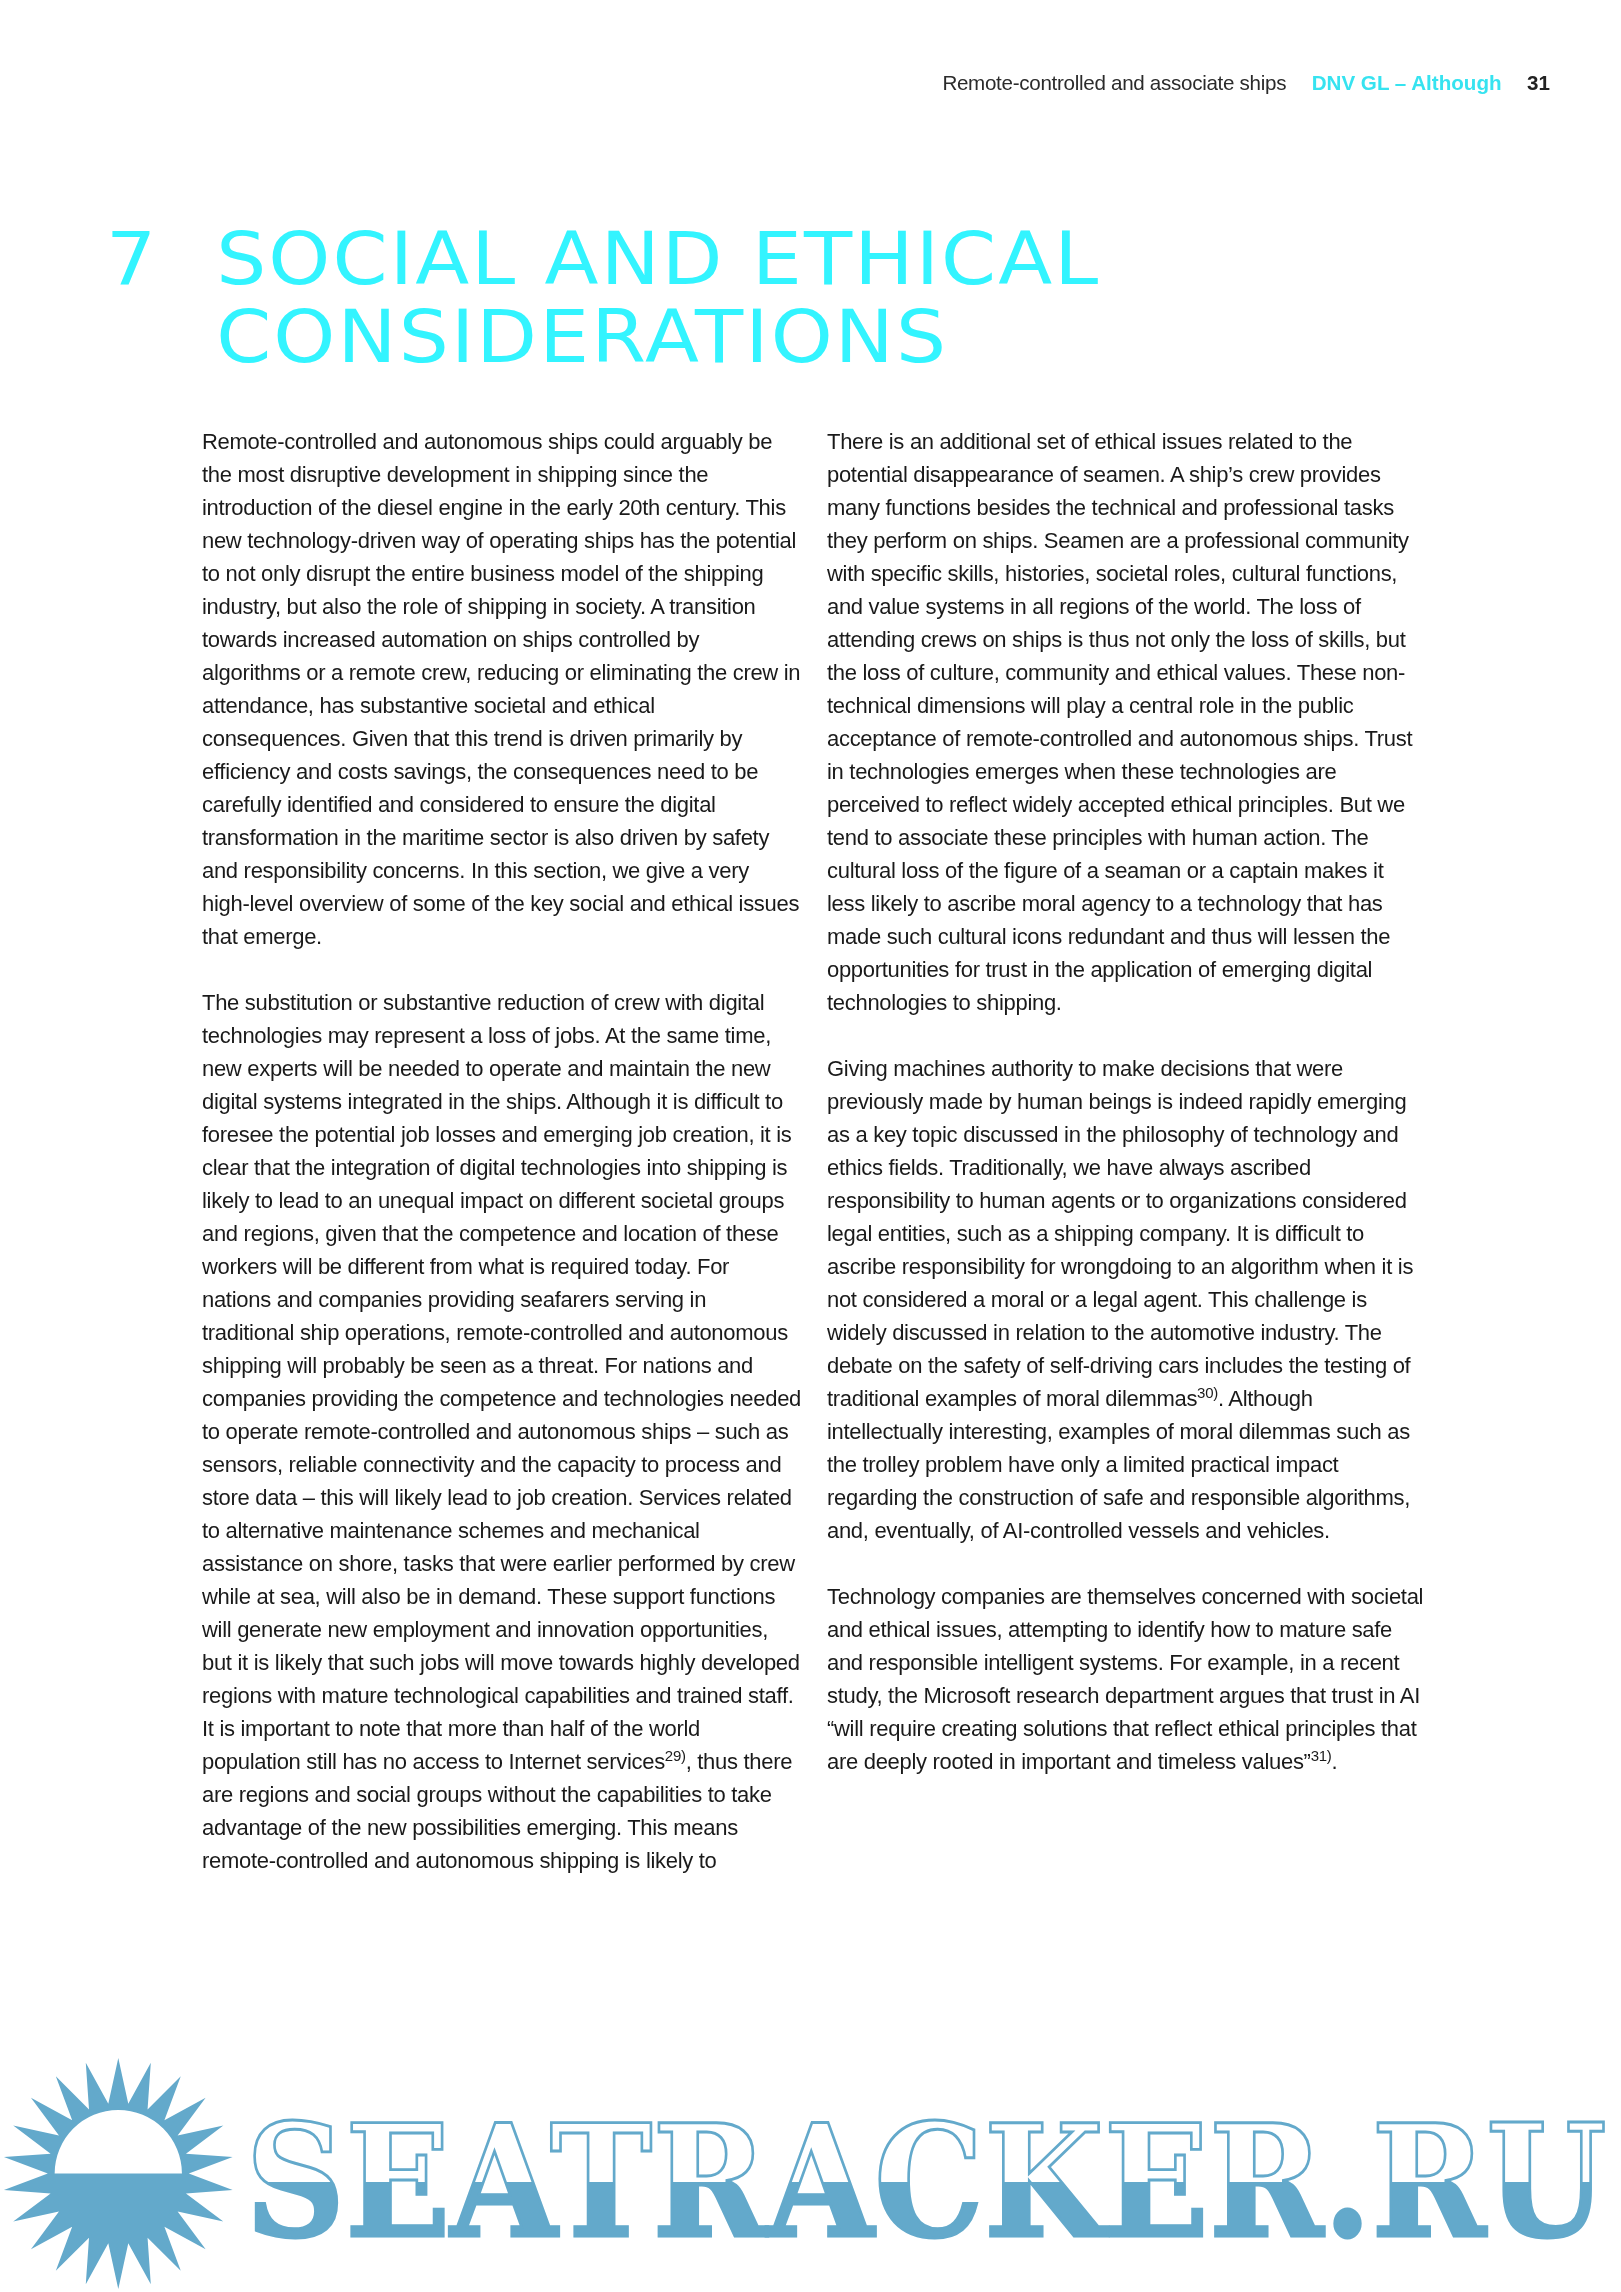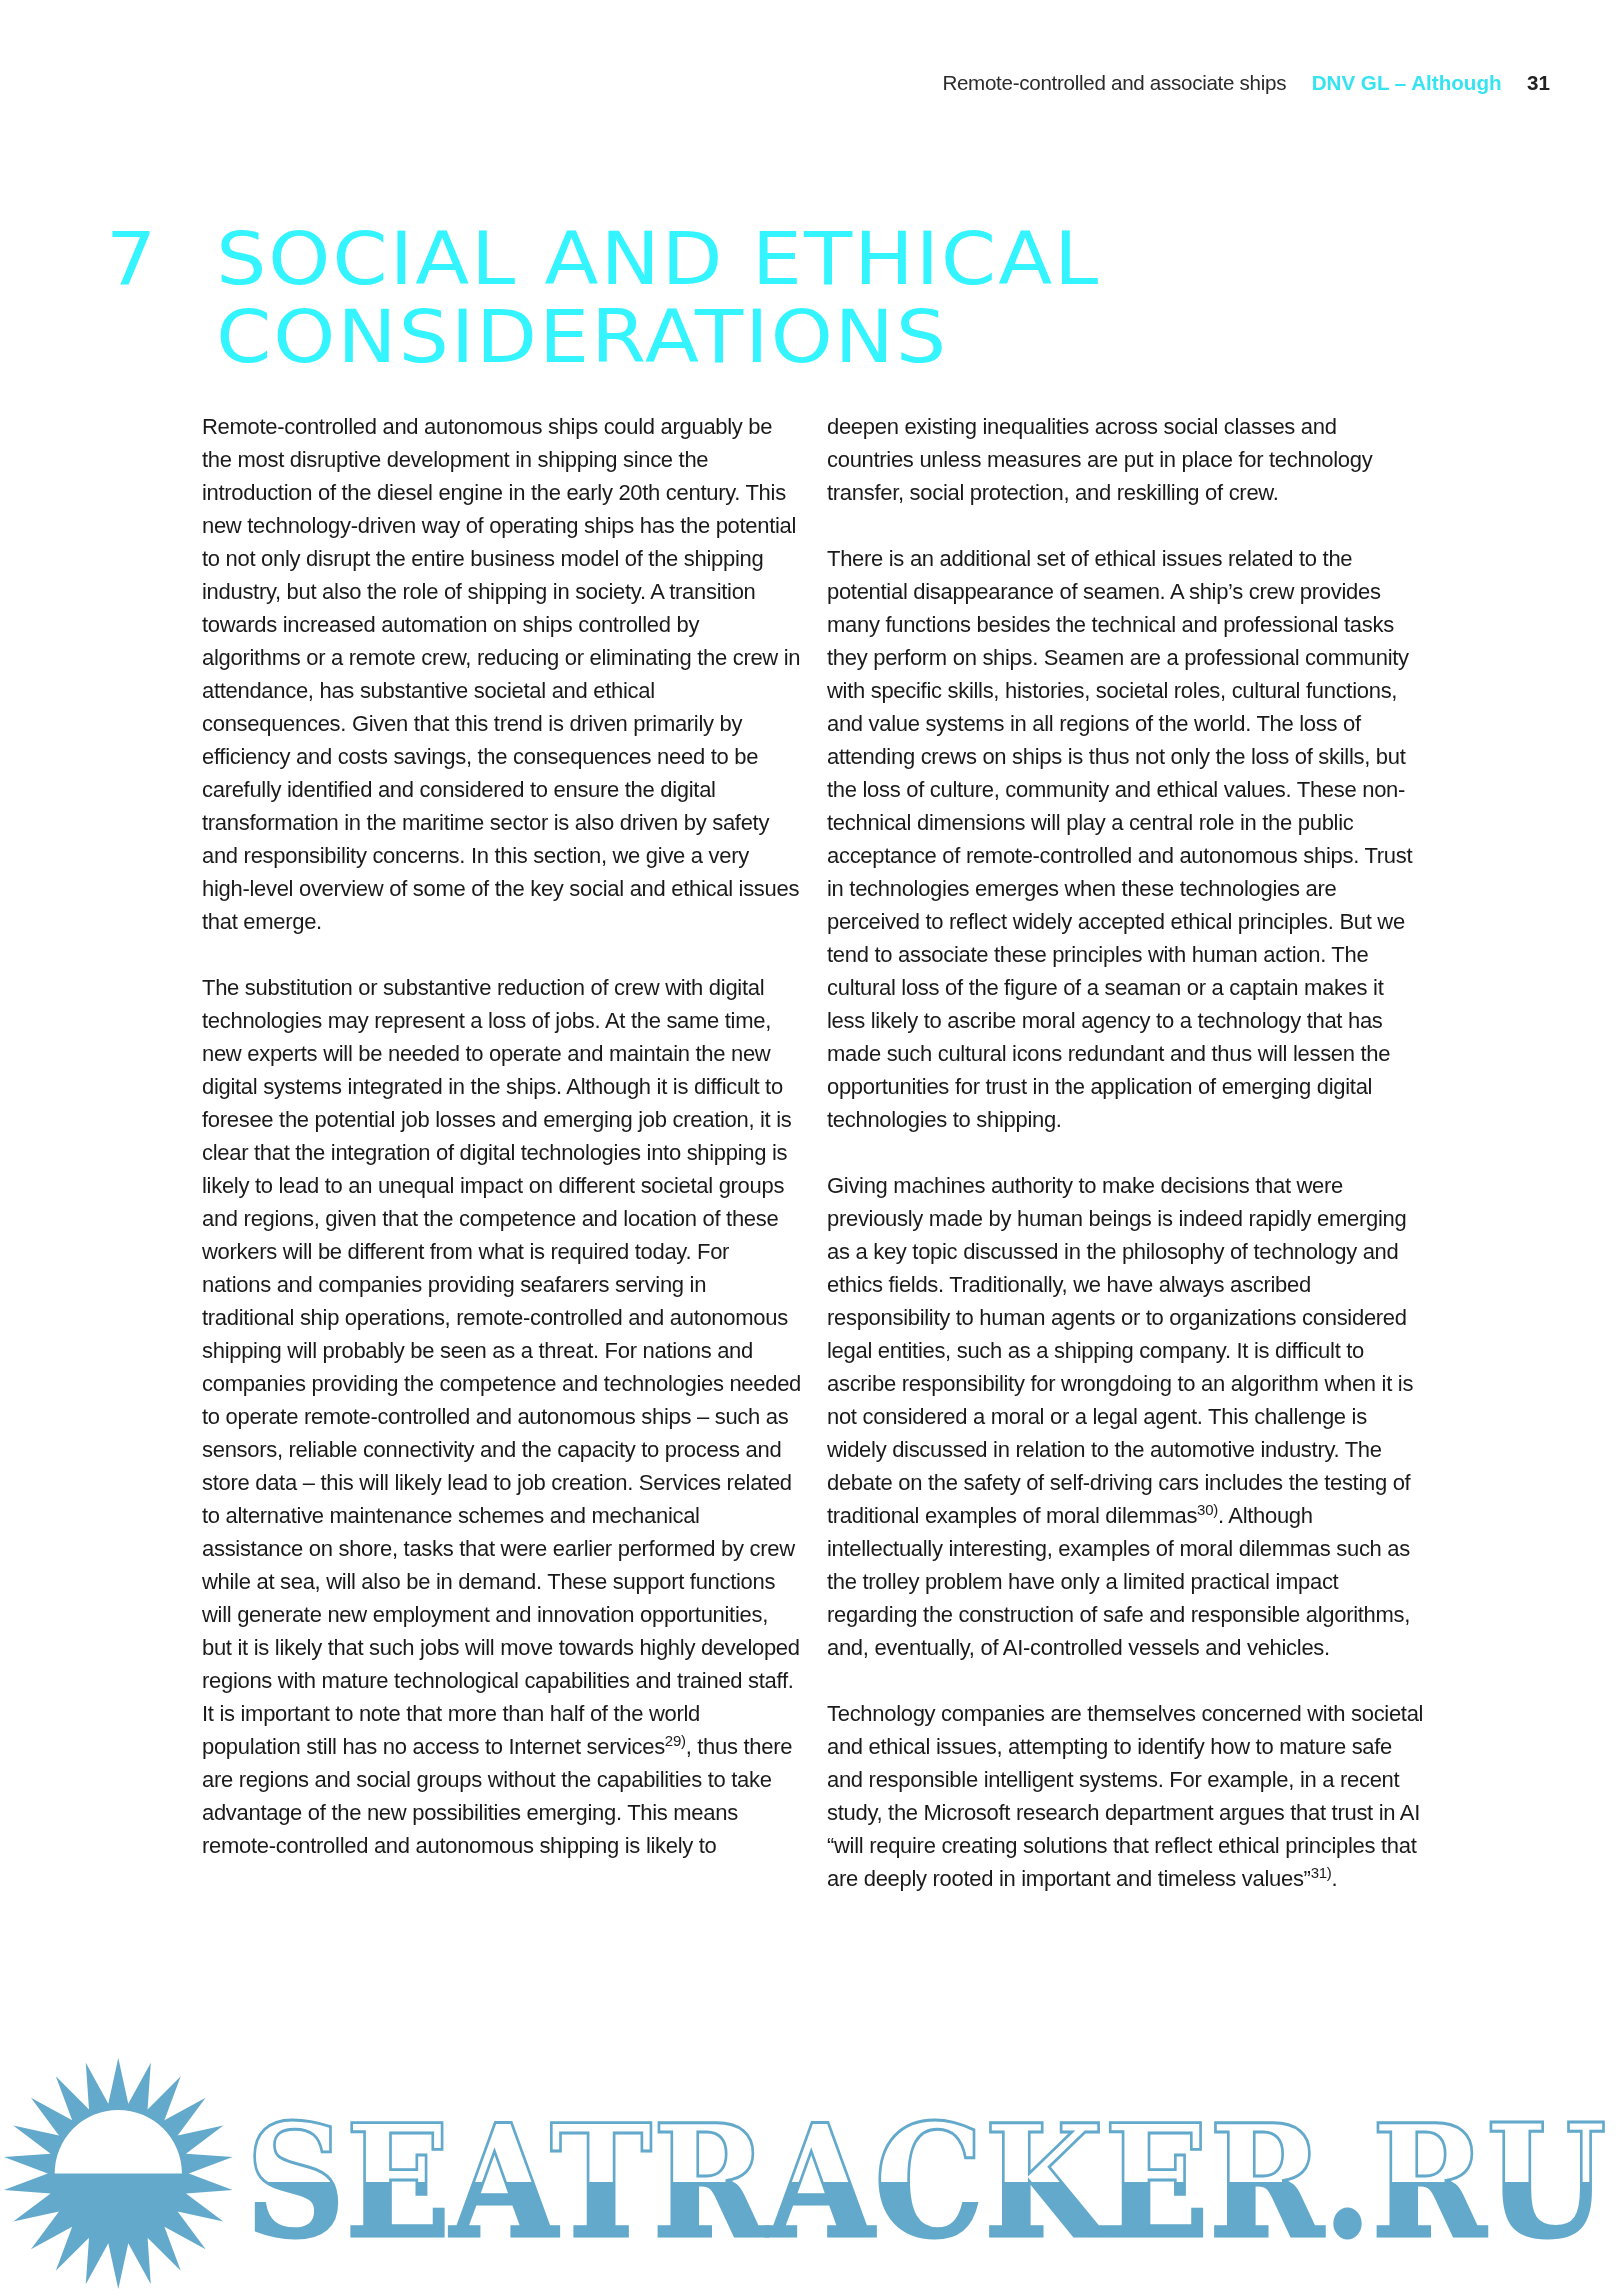--- a/index.html
+++ b/index.html
@@ -4,21 +4,21 @@
 <style>
   html, body { margin:0; padding:0; background:#ffffff; }
   body { width:1621px; height:2293px; position:relative; overflow:hidden; font-family:"Liberation Sans", sans-serif; color:#1a1a1a; }
   .header { position:absolute; top:71px; right:71px; font-size:20.6px; display:flex; gap:25.5px; align-items:baseline; }
   .header .doc-title { color:#2b2b2b; font-family:"Liberation Sans", sans-serif; letter-spacing:-0.3px; }
   .header .brand { color:#36e3f0; font-weight:bold; }
   .header .page-no { color:#222; font-weight:bold;text-align:right; }
   .chapter { position:absolute; left:106px; top:220px; color:#33f4ff; font-family:"DejaVu Sans", sans-serif; font-size:73px; line-height:78px; letter-spacing:2px; transform:scaleX(1.08); transform-origin:left top; }
   .chapter .num { display:inline-block; width:102px; }
   .chapter .line2 { padding-left:102px; }
-  .col { position:absolute; top:410px; width:600px; font-size:22px; line-height:33px; letter-spacing:-0.3px; }
+  .col { position:absolute; top:425px; width:600px; font-size:22px; line-height:33px; letter-spacing:-0.3px; }
   .col.left { left:202px; }
   .col.right { left:827px; }
   .col p { margin:0 0 33px 0; }
   sup { font-size:15px; line-height:0; }
   .watermark { position:absolute; left:0; top:2058px; width:1621px; height:234px; }
 </style>
 </head>
 <body>
 
 <div class="header">
@@ -31,21 +31,20 @@
   <div><span class="num">7</span><span>SOCIAL AND ETHICAL</span></div>
   <div class="line2">CONSIDERATIONS</div>
 </div>
 
 <div class="col left">
   <p>Remote-controlled and autonomous ships could arguably be the most disruptive development in shipping since the introduction of the diesel engine in the early 20th century. This new technology-driven way of operating ships has the potential to not only disrupt the entire business model of the shipping industry, but also the role of shipping in society. A transition towards increased automation on ships controlled by algorithms or a remote crew, reducing or eliminating the crew in attendance, has substantive societal and ethical consequences. Given that this trend is driven primarily by efficiency and costs savings, the consequences need to be carefully identified and considered to ensure the digital transformation in the maritime sector is also driven by safety and responsibility concerns. In this section, we give a very high-level overview of some of the key social and ethical issues that emerge.</p>
   <p><span>The substitution or substantive reduction of crew with digital technologies may represent a loss of jobs. At the same time, new experts will be needed to operate and maintain the new digital systems integrated in the ships. Although it is difficult to foresee the potential job losses and emerging job creation, it is clear that the integration of digital technologies into shipping is likely to lead to an unequal impact on different societal groups and regions, given that the competence and location of these workers will be different from what is required today. For nations and companies providing seafarers serving in traditional ship operations, remote-controlled and autonomous shipping will probably be seen as a threat. For nations and companies providing the competence and technologies needed to operate remote-controlled and autonomous ships – such as sensors, reliable connectivity and the capacity to process and store data – this will likely lead to job creation. Services related to alternative maintenance schemes and mechanical assistance on shore, tasks that were earlier performed by crew while at sea, will also be in demand. These support functions will generate new employment and innovation opportunities, but it is likely that such jobs will move towards highly developed regions with mature technological capabilities and trained staff. It is important to note that more than half of the world population still has no access to Internet services</span><sup>29)</sup><span>, thus there are regions and social groups without the capabilities to take advantage of the new possibilities emerging. This means remote-controlled and autonomous shipping is likely to</span></p>
 </div>
 
 <div class="col right">
-  <p>deepen existing inequalities across social classes and countries unless measures are put in place for technology transfer, social protection, and reskilling of crew.</p>
   <p>There is an additional set of ethical issues related to the potential disappearance of seamen. A ship’s crew provides many functions besides the technical and professional tasks they perform on ships. Seamen are a professional community with specific skills, histories, societal roles, cultural functions, and value systems in all regions of the world. The loss of attending crews on ships is thus not only the loss of skills, but the loss of culture, community and ethical values. These non-technical dimensions will play a central role in the public acceptance of remote-controlled and autonomous ships. Trust in technologies emerges when these technologies are perceived to reflect widely accepted ethical principles. But we tend to associate these principles with human action. The cultural loss of the figure of a seaman or a captain makes it less likely to ascribe moral agency to a technology that has made such cultural icons redundant and thus will lessen the opportunities for trust in the application of emerging digital technologies to shipping.</p>
   <p><span>Giving machines authority to make decisions that were previously made by human beings is indeed rapidly emerging as a key topic discussed in the philosophy of technology and ethics fields. Traditionally, we have always ascribed responsibility to human agents or to organizations considered legal entities, such as a shipping company. It is difficult to ascribe responsibility for wrongdoing to an algorithm when it is not considered a moral or a legal agent. This challenge is widely discussed in relation to the automotive industry. The debate on the safety of self-driving cars includes the testing of traditional examples of moral dilemmas</span><sup>30)</sup><span>. Although intellectually interesting, examples of moral dilemmas such as the trolley problem have only a limited practical impact regarding the construction of safe and responsible algorithms, and, eventually, of AI-controlled vessels and vehicles.</span></p>
   <p><span>Technology companies are themselves concerned with societal and ethical issues, attempting to identify how to mature safe and responsible intelligent systems. For example, in a recent study, the Microsoft research department argues that trust in AI “will require creating solutions that reflect ethical principles that are deeply rooted in important and timeless values”</span><sup>31)</sup><span>.</span></p>
 </div>
 
 <svg class="watermark" viewBox="0 0 1654 239">
   <defs>
     <linearGradient id="wmfill" x1="0" y1="0" x2="0" y2="1">
       <stop offset="0.5" stop-color="#ffffff"></stop>
       <stop offset="0.5" stop-color="#63a9cb"></stop>

